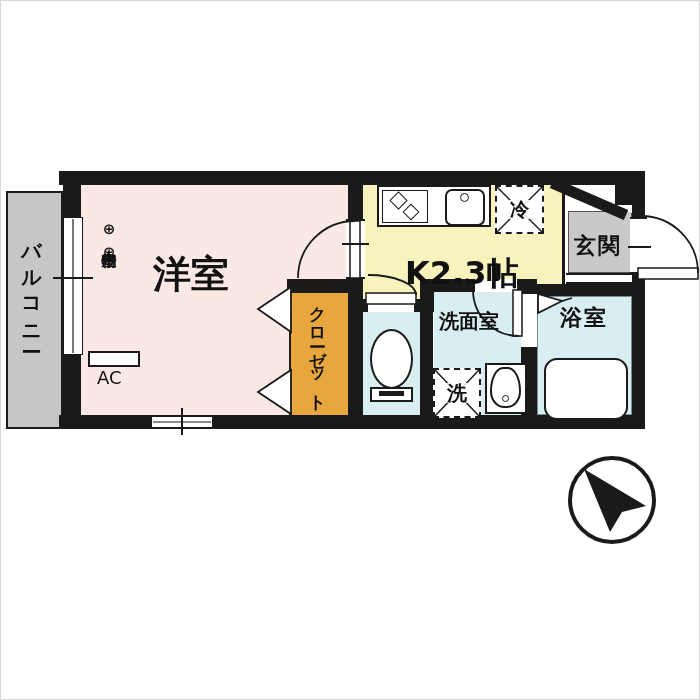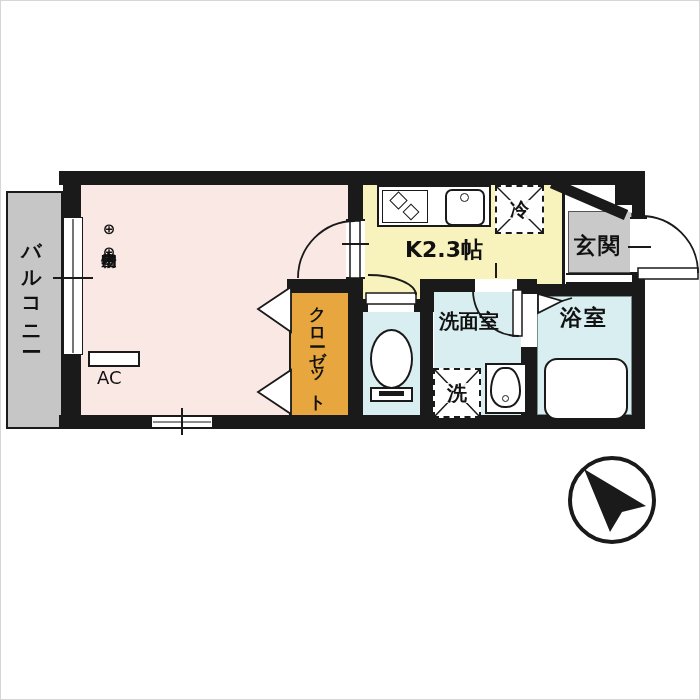--- a/index.html
+++ b/index.html
@@ -115,26 +115,27 @@
     <line x1="627" y1="246" x2="650" y2="246" stroke="#1a1a1a" stroke-width="2"></line>
 
     <g>
       <circle cx="611" cy="499" r="42" fill="#fff" stroke="#1a1a1a" stroke-width="4"></circle>
       <polygon points="583,468 645,505 621,511 609,531" fill="#1a1a1a"></polygon>
     </g>
   </svg>
 
   <div class="abs lbl vtx" style="left:21px;top:228px;font-size:20px;letter-spacing:5px;">バルコニー</div>
 
+  <div class="abs lbl" style="left:80px;top:254px;width:220px;text-align:center;font-size:38px;">洋室</div>
   <div class="abs vtx" style="left:98px;top:219px;font-size:15px;font-weight:600;color:#111;letter-spacing:1px;">⊕室内物干⊕</div>
   <div class="abs" style="left:96px;top:366px;font-size:18px;font-weight:500;color:#111;">AC</div>
 
   <div class="abs lbl vtx" style="left:308px;top:294px;font-size:17px;letter-spacing:2px;">クローゼット</div>
 
-  <div class="abs lbl" style="left:404px;top:238px;font-size:22px;">K2.3帖</div>
+  <div class="abs lbl" style="left:404px;top:256px;font-size:32px;">K2.3帖</div>
   <div class="abs lbl cflex" style="left:494px;top:184px;width:49px;height:49px;font-size:19px;">
     <span class="halo">冷</span>
   </div>
 
   <div class="abs lbl" style="left:573px;top:234px;font-size:22px;letter-spacing:2px;">玄関</div>
 
   <div class="abs lbl" style="left:438px;top:310px;font-size:20px;">洗面室</div>
   <div class="abs lbl cflex" style="left:432px;top:367px;width:48px;height:50px;font-size:20px;">
     <span class="halo">洗</span>
   </div>

